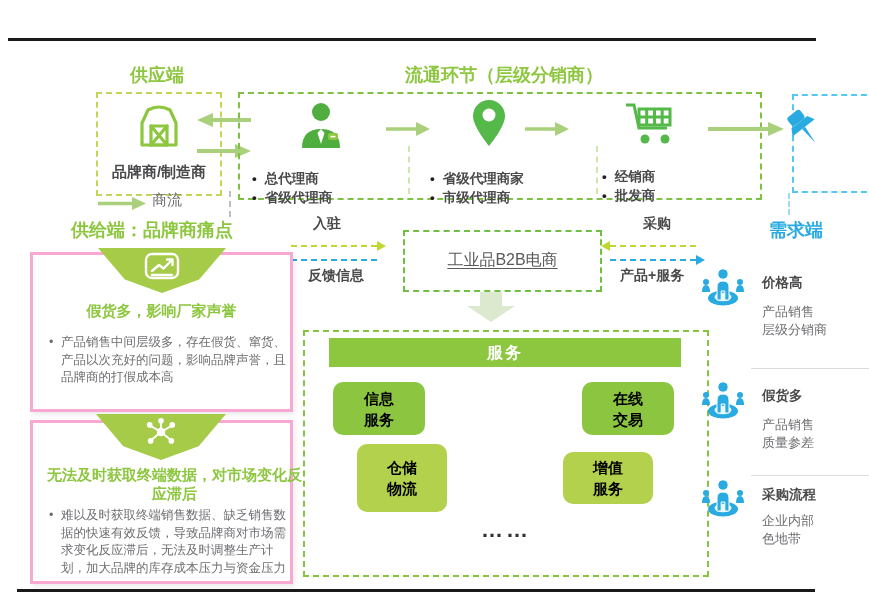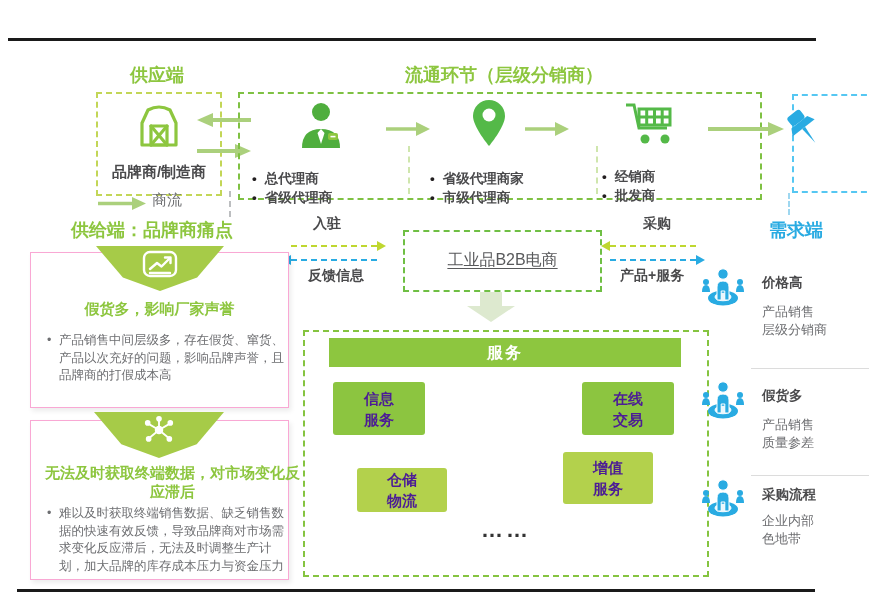--- a/index.html
+++ b/index.html
@@ -24,27 +24,27 @@
   .da{position:absolute;border-top:2px dashed currentColor;}
   .da::after{content:"";position:absolute;top:-6px;border:5px solid transparent;}
   .da.right::after{right:-9px;border-right:0;border-left:9px solid;}
   .da.left::after{left:-9px;border-left:0;border-right:9px solid;}
   .c-green{color:#bfd730;}
   .c-blue{color:#29abe2;}
   .b2b-box{position:absolute;border:2px dashed #6fbf44;background:#fff;text-align:center;
            font-size:16px;color:#58595b;text-decoration:underline;text-underline-offset:3px;}
   .svc-bar{position:absolute;background:#8dc63f;color:#fff;font-weight:bold;font-size:16px;
            text-align:center;letter-spacing:2px;}
-  .chip{position:absolute;border-radius:3px;color:#4c1d95;font-weight:bold;font-size:15px;
+  .chip{position:absolute;border-radius:10px;color:#000000;font-weight:bold;font-size:15px;
         text-align:center;display:flex;flex-direction:column;justify-content:center;line-height:21px;}
   .chip.dark{background:#8cc540;}
   .chip.light{background:#b3d14c;}
   .dots{position:absolute;left:0;width:100%;text-align:center;font-size:22px;font-weight:bold;
         color:#333;letter-spacing:3px;}
-  .panel{position:absolute;background:#fff;border:1px solid #f9a8d4;box-shadow:2px 3px 5px rgba(0,0,0,0.08);text-decoration:underline;}
+  .panel{position:absolute;background:#fff;border:3px solid #f9a8d4;box-shadow:2px 3px 5px rgba(0,0,0,0.08);text-decoration:underline;}
   .banner{position:absolute;background:#a6cb48;clip-path:polygon(0 0,100% 0,79% 70%,50% 100%,21% 70%);
           display:flex;justify-content:center;}
   .p-title{position:absolute;left:0;width:100%;text-align:center;font-size:15px;font-weight:bold;
            color:#8dc63f;line-height:19px;}
   .p-body{position:absolute;font-size:12.5px;color:#6d6e71;line-height:17.5px;padding-left:14px;}
   .p-body::before{content:"•";position:absolute;left:2px;top:0;color:#6d6e71;}
   .r-title{position:absolute;font-size:13.5px;font-weight:bold;color:#4a4a4c;white-space:nowrap;}
   .r-line{font-size:13px;color:#6d6e71;line-height:18px;white-space:nowrap;}
   .r-div{position:absolute;border-top:1px solid #dcdcdc;height:0;}
   .demand-hdr{position:absolute;font-size:18px;font-weight:bold;color:#29abe2;white-space:nowrap;}
@@ -174,21 +174,21 @@
     <div class="svc-bar" style="left:24px;top:6px;width:352px;height:29px;line-height:29px;">服务</div>
 
     <div class="chip dark" style="left:28px;top:50px;width:92px;height:53px;">
       <div>信息</div>
       <div>服务</div>
     </div>
     <div class="chip dark" style="left:277px;top:50px;width:92px;height:53px;">
       <div>在线</div>
       <div>交易</div>
     </div>
-    <div class="chip light" style="left:52px;top:136px;width:90px;height:44px;">
+    <div class="chip light" style="left:52px;top:112px;width:90px;height:68px;">
       <div>仓储</div>
       <div>物流</div>
     </div>
     <div class="chip light" style="left:258px;top:120px;width:90px;height:52px;">
       <div>增值</div>
       <div>服务</div>
     </div>
     <div class="dots" style="top:185px;">……</div>
   </div>
 

